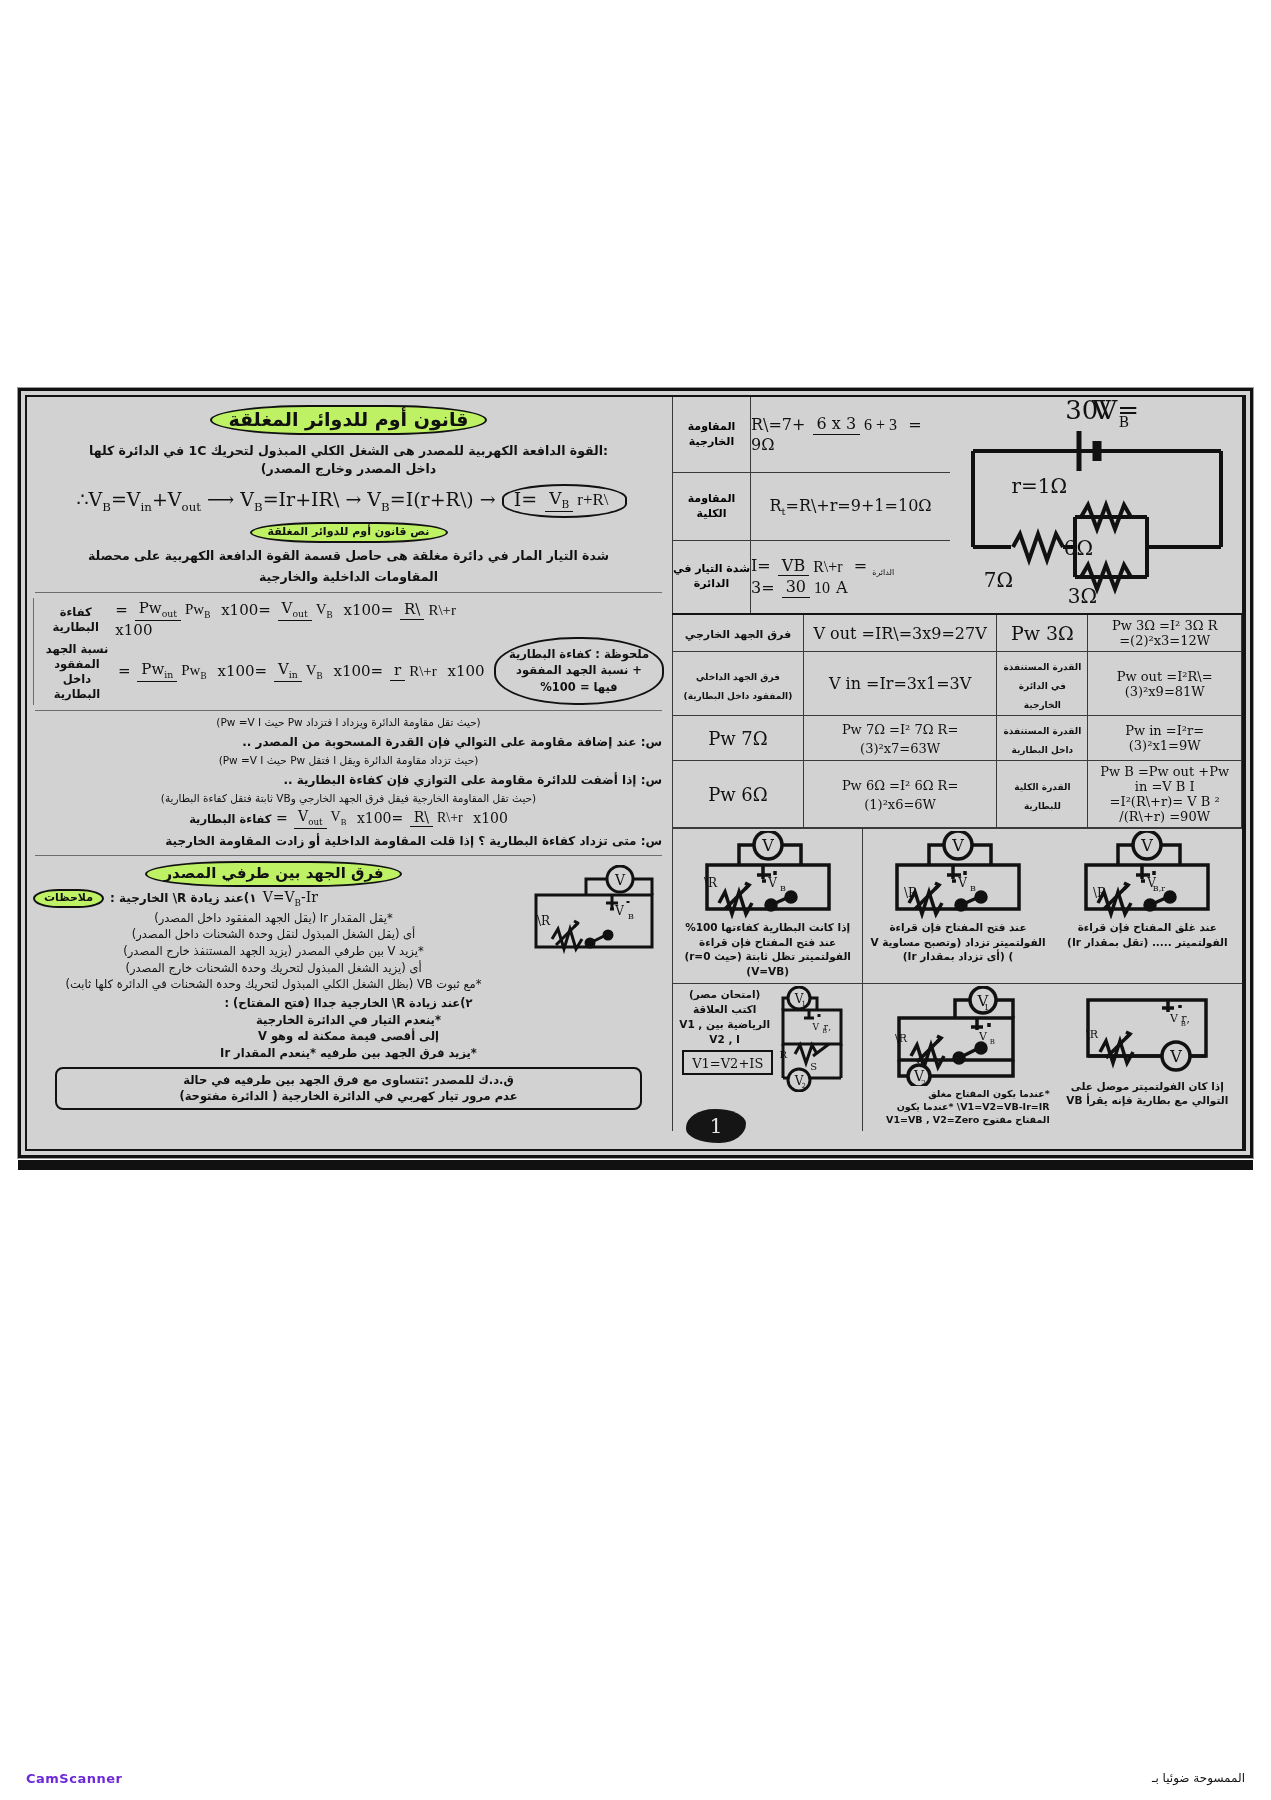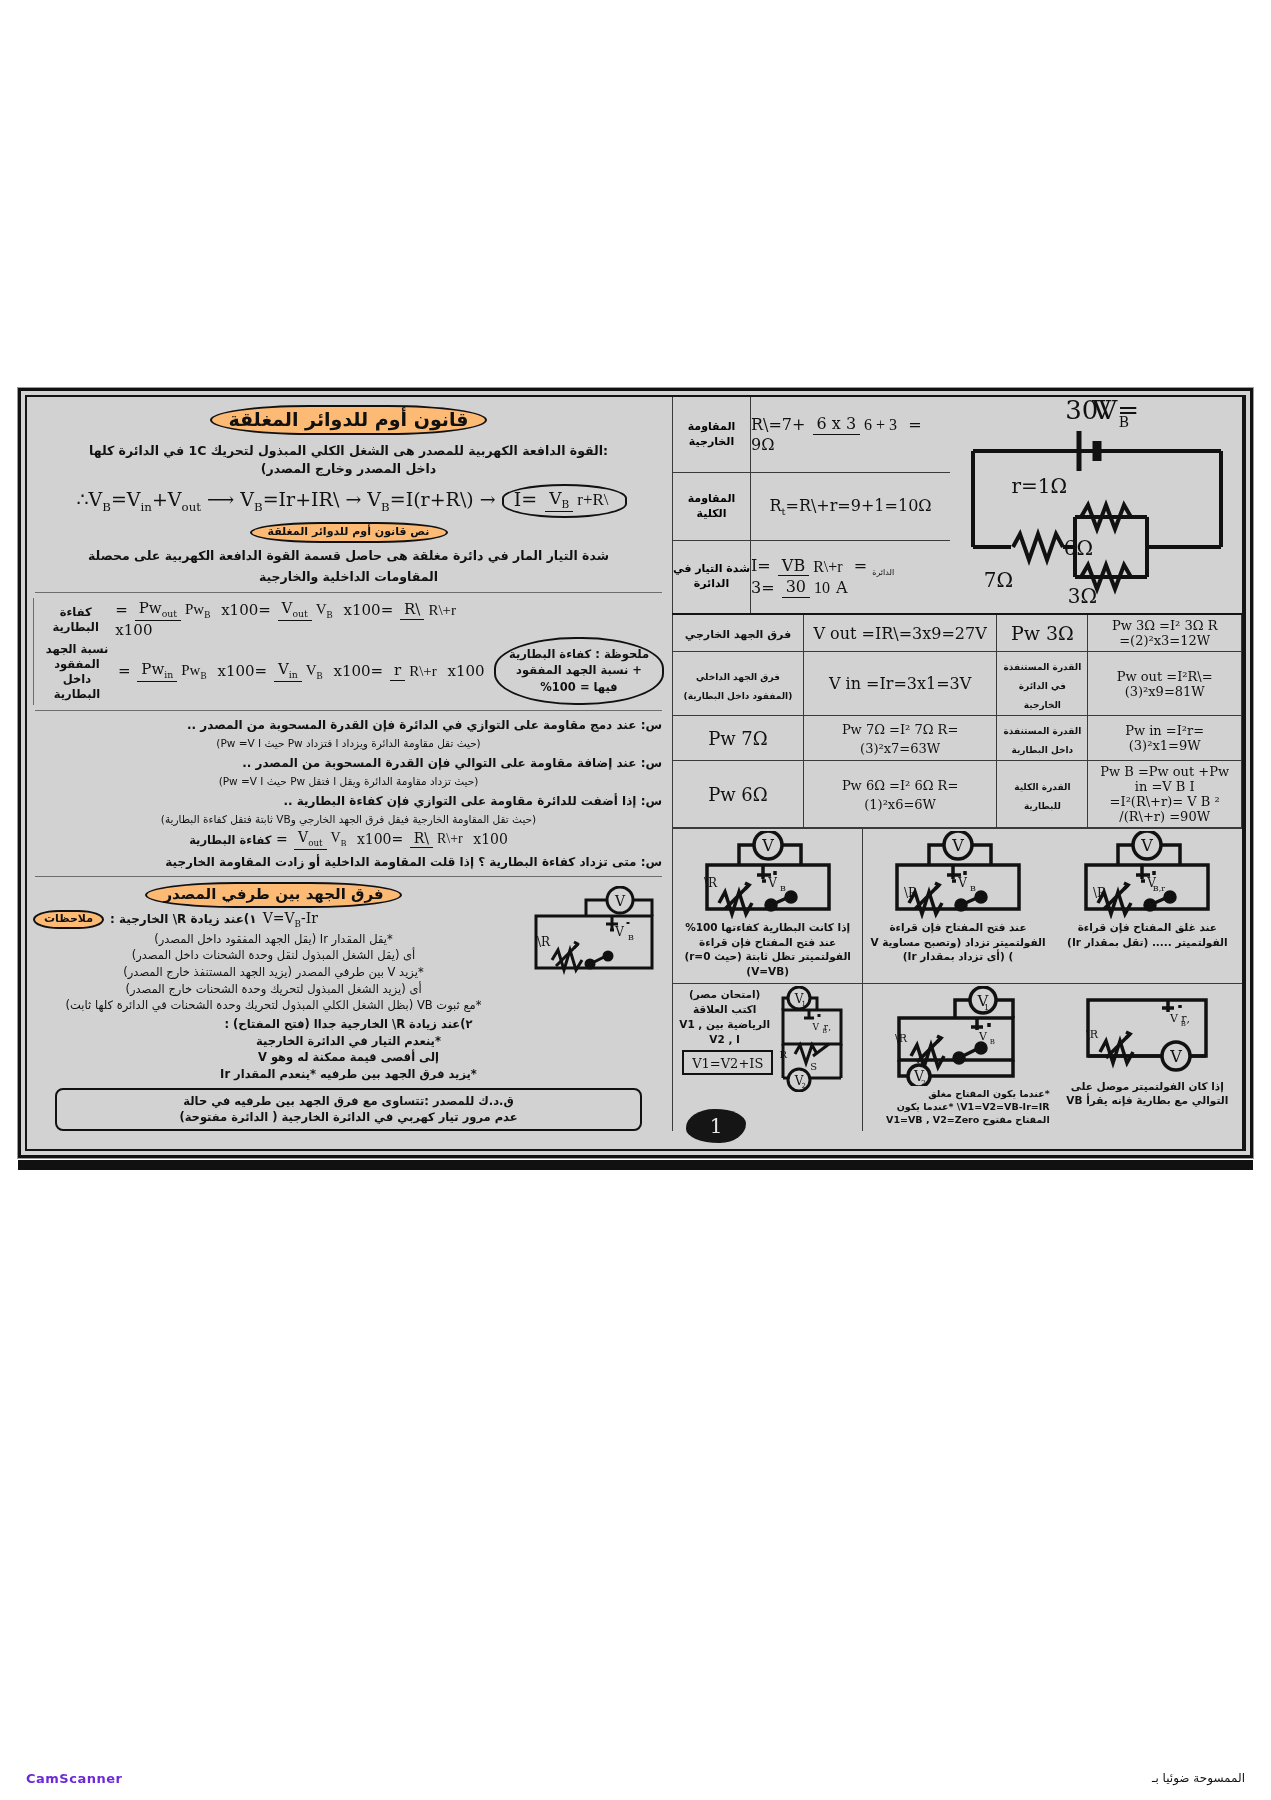--- a/index.html
+++ b/index.html
@@ -43,21 +43,21 @@
   .math { font-family: "DejaVu Serif", "Liberation Serif", serif; direction: ltr; color: #111; }
   .tiny { font-size: 8px; }
 
   
   .oval {
     display: inline-block;
     border: 2px solid #111;
     border-radius: 50%/70%;
     padding: 1px 16px 3px 16px;
     font-weight: bold;
-    background: #fdba74;
+    background: #bef264;
   }
   .head-main { font-size: 19px; letter-spacing: 0px; }
   .head-sub  { font-size: 11px; }
 
   .center { text-align: center; }
 
   
   .rc-title-row { text-align: center; margin-top: 4px; }
   .rc-lead {
     font-size: 12.5px; line-height: 1.45;
@@ -261,21 +261,20 @@
           </div>
 
           <div class="eff-note">
             <div class="note-oval">ملحوظة : كفاءة البطارية + نسبة الجهد المفقود فيها = 100%</div>
           </div>
         </div>
 
         <hr class="rule">
 
         <div>
-          <div class="q-line">س: عند دمج مقاومة على التوازي في الدائرة فإن القدرة المسحوبة من المصدر ..</div>
           <div class="q-sub">(حيث تقل مقاومة الدائرة ويزداد ا فتزداد Pw حيث Pw =V I)</div>
 
           <div class="q-line">س: عند إضافة مقاومة على التوالي فإن القدرة المسحوبة من المصدر ..</div>
           <div class="q-sub">(حيث تزداد مقاومة الدائرة ويقل ا فتقل Pw حيث Pw =V I)</div>
 
           <div class="q-line">س: إذا أضفت للدائرة مقاومة على التوازي فإن كفاءة البطارية ..</div>
           <div class="q-sub">(حيث تقل المقاومة الخارجية فيقل فرق الجهد الخارجي وVB ثابتة فتقل كفاءة البطارية)</div>
         </div>
 
         <div class="center math" style="font-size:14px;margin:2px 0 2px 0">

